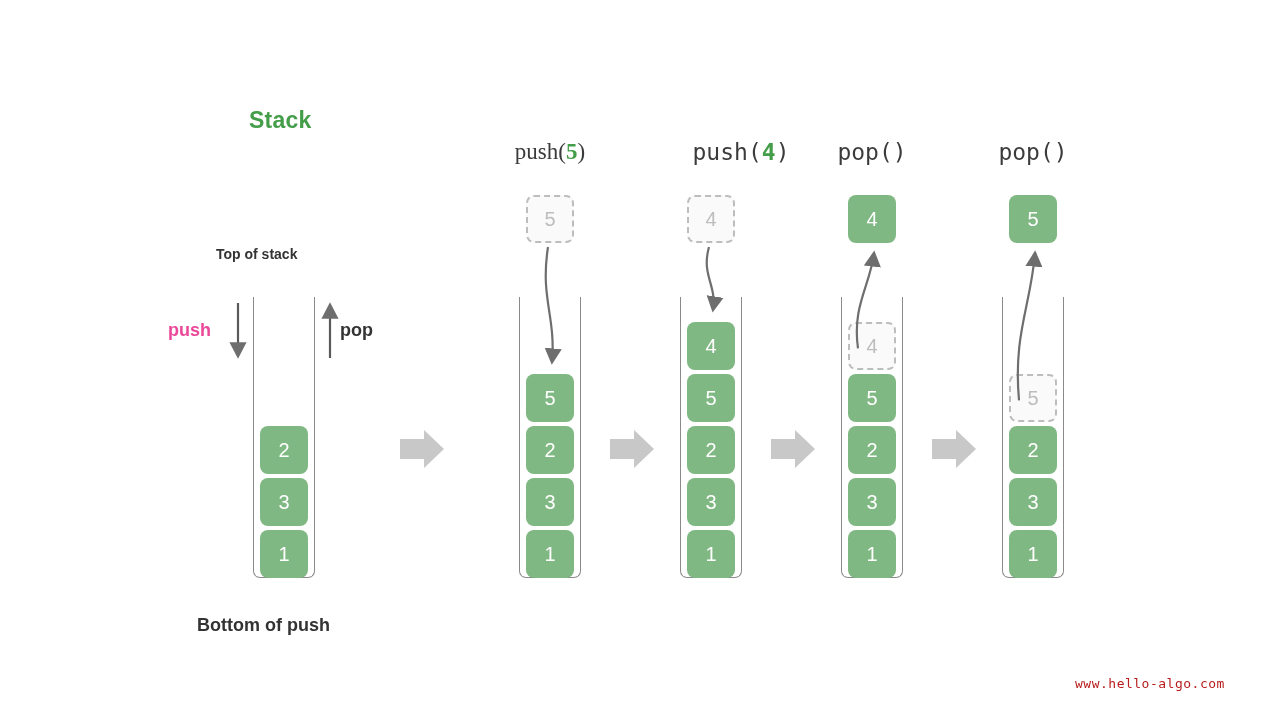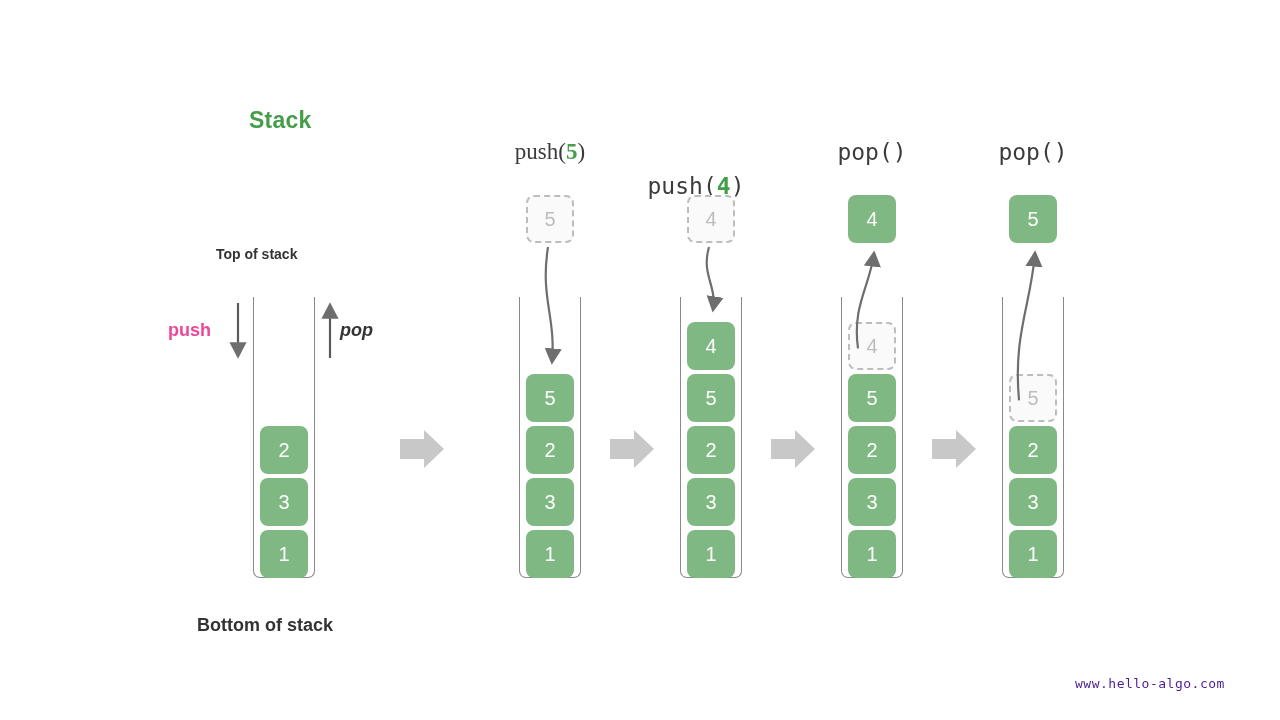--- a/index.html
+++ b/index.html
@@ -49,28 +49,27 @@
     font-size: 18px;
     font-weight: bold;
     color: #ec4899;
   }
   #pop-label {
     left: 340px;
     top: 320px;
     font-size: 18px;
     font-weight: bold;
     color: #333333;
-    font-style: italic;
   }
   #watermark {
     left: 1075px;
     top: 676px;
     font-family: "DejaVu Sans Mono", monospace;
     font-size: 13px;
-    color: #4c1d95;
+    color: #b91c1c;
     letter-spacing: .5px;
   }
 
   
   .op-header {
     position: absolute;
     top: 139px;
     width: 200px;
     text-align: center;
     font-family: "DejaVu Sans Mono", monospace;
@@ -119,41 +118,41 @@
   }
 
   svg { overflow: visible; }
   .ovl { position: absolute; left: 0; top: 0; width: 1280px; height: 720px; pointer-events: none; }
 </style>
 </head>
 <body>
 
 <div class="abs" id="stack-title">Stack</div>
 <div class="abs" id="top-label">Top of stack</div>
-<div class="abs" id="bottom-label">Bottom of stack</div>
+<div class="abs" id="bottom-label">Bottom of push</div>
 <div class="abs" id="push-label">push</div>
 <div class="abs" id="pop-label">pop</div>
 <div class="abs" id="watermark">www.hello-algo.com</div>
 
 <div class="stack-wrap" id="stack-initial">
     <div class="stack-walls" style="left: 253px; top: 297px; height: 281px;"></div>
     <div class="box" style="left: 260px; top: 530px;">1</div>
     <div class="box" style="left: 260px; top: 478px;">3</div>
     <div class="box" style="left: 260px; top: 426px;">2</div>
   </div>
 
 <div id="columns">
     <div class="op-header" style="left: 450px; font-family: Liberation Serif, serif;"><span>push(</span><span class="arg">5</span><span>)</span></div>
     <div class="stack-walls" style="left: 519px; top: 297px; height: 281px;"></div>
     <div class="box" style="left: 526px; top: 530px;">1</div>
     <div class="box" style="left: 526px; top: 478px;">3</div>
     <div class="box" style="left: 526px; top: 426px;">2</div>
     <div class="box" style="left: 526px; top: 374px;">5</div>
     <div class="box ghost" style="left: 526px; top: 195px;">5</div>
-    <div class="op-header" style="left: 596px; margin-top: 34px;"><span>push(</span><span class="arg">4</span><span>)</span></div>
+    <div class="op-header" style="left: 641px;"><span>push(</span><span class="arg">4</span><span>)</span></div>
     <div class="stack-walls" style="left: 680px; top: 297px; height: 281px;"></div>
     <div class="box" style="left: 687px; top: 530px;">1</div>
     <div class="box" style="left: 687px; top: 478px;">3</div>
     <div class="box" style="left: 687px; top: 426px;">2</div>
     <div class="box" style="left: 687px; top: 374px;">5</div>
     <div class="box" style="left: 687px; top: 322px;">4</div>
     <div class="box ghost" style="left: 687px; top: 195px;">4</div>
     <div class="op-header" style="left: 772px;"><span>pop(</span><span class="arg"></span><span>)</span></div>
     <div class="stack-walls" style="left: 841px; top: 297px; height: 281px;"></div>
     <div class="box" style="left: 848px; top: 530px;">1</div>

